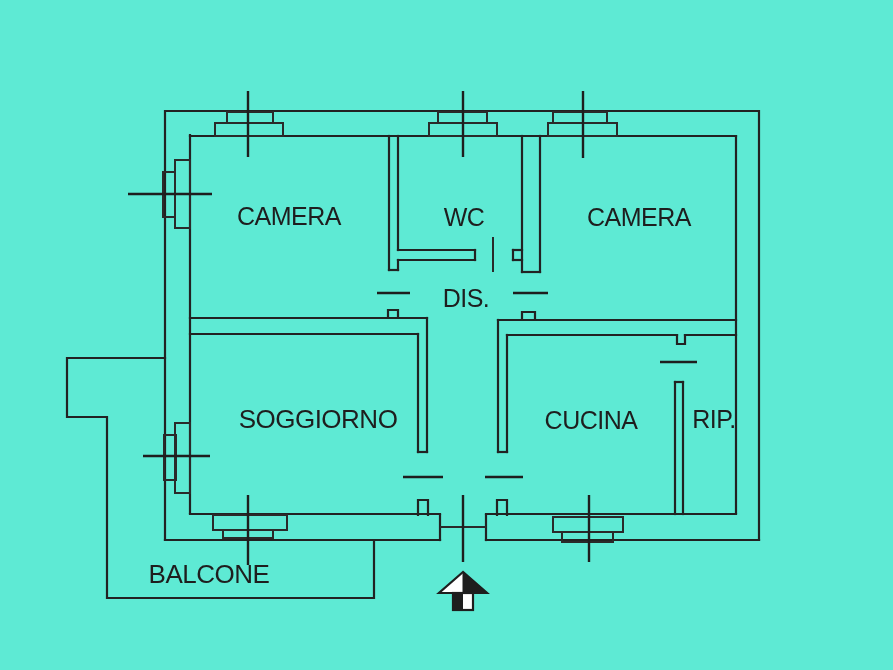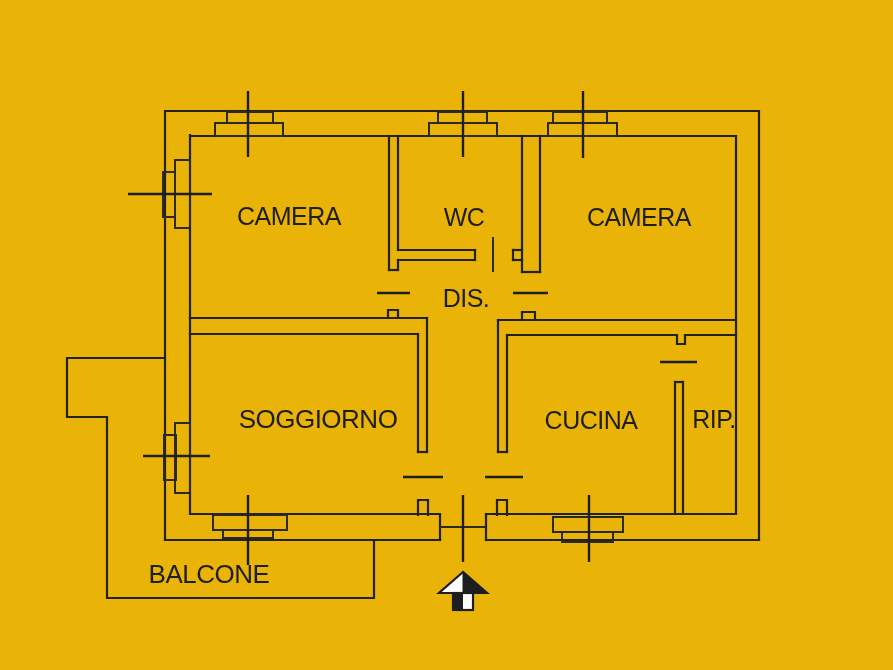--- a/index.html
+++ b/index.html
@@ -7,21 +7,21 @@
     padding: 0;
     background: #ffffff;
     width: 893px;
     height: 670px;
     overflow: hidden;
   }
   .plan-wrap {
     position: relative;
     width: 893px;
     height: 670px;
-    background: #eab308;
+    background: #5eead4;
   }
   svg {
     display: block;
     width: 893px;
     height: 670px;
   }
   .wall {
     fill: none;
     stroke: #222222;
     stroke-width: 2.2;

